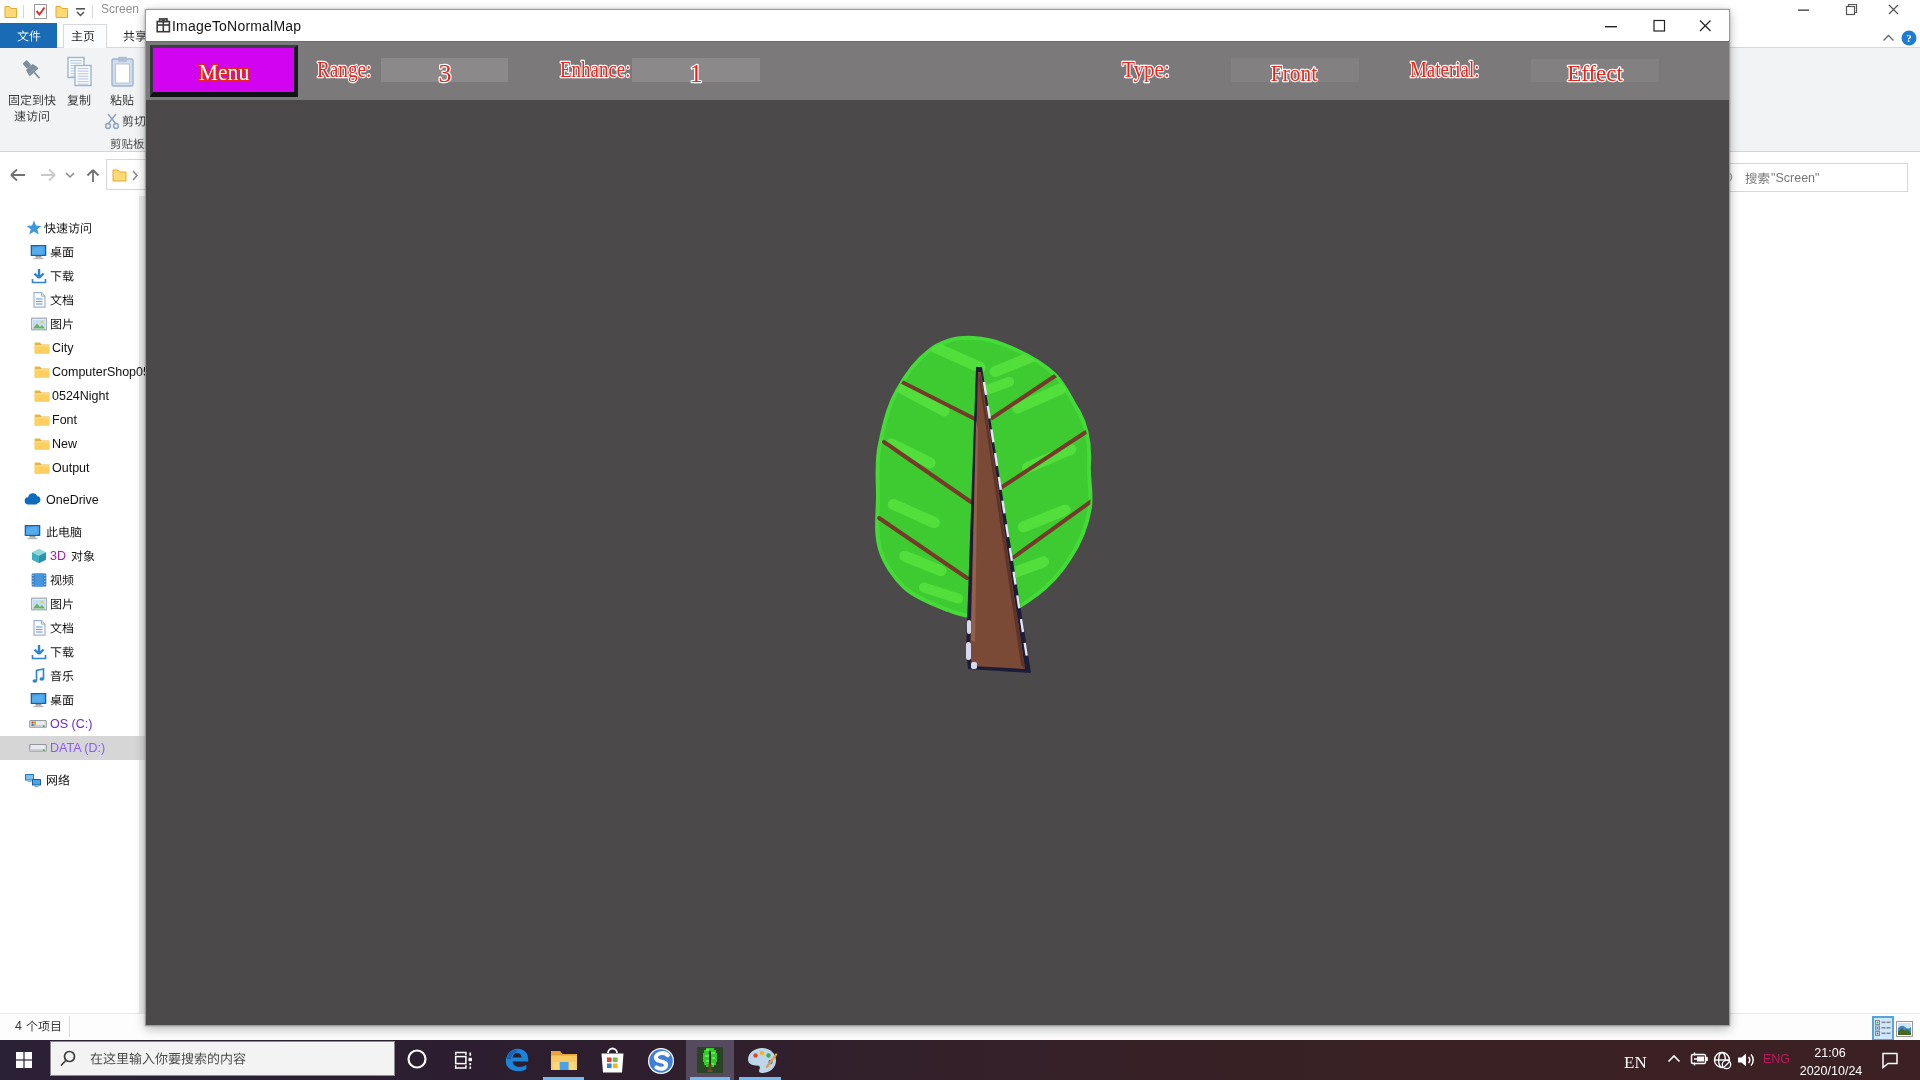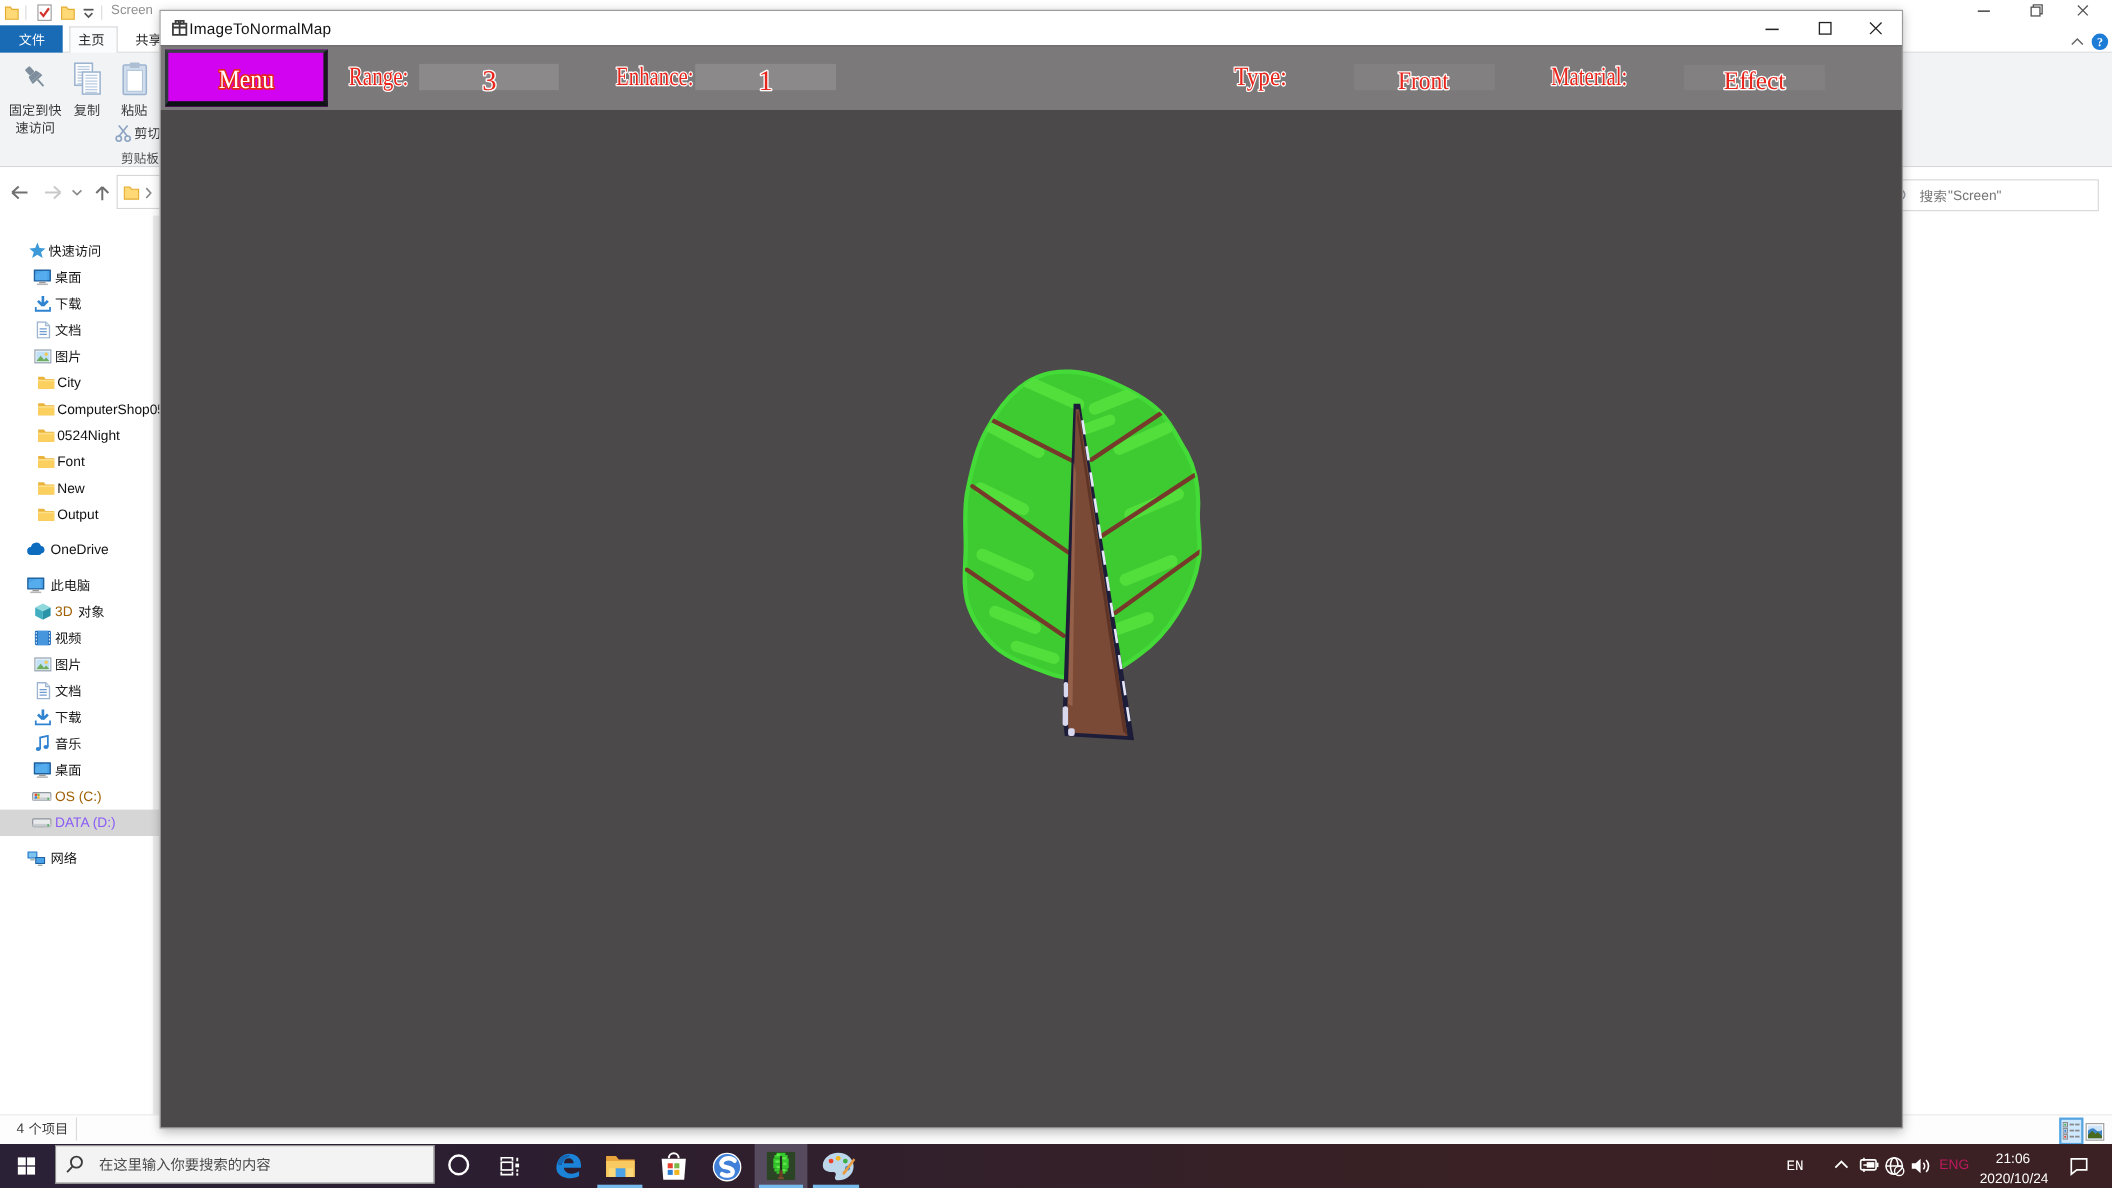--- a/index.html
+++ b/index.html
@@ -245,21 +245,21 @@
 <svg style="position:absolute;left:46px;top:525.5px" width="36" height="12" viewBox="0 0 3000 1000" fill="#1a1a1a">
     <path transform="translate(0,880) scale(1,-1)" d="M44 13 58 -67C184 -42 366 -9 536 23L531 98L388 72V459H531V531H388V840H312V58L199 39V637H125V26ZM581 840V90C581 -19 607 -47 699 -47C719 -47 831 -47 852 -47C941 -47 962 9 971 170C949 175 919 189 899 204C894 61 888 25 846 25C822 25 728 25 709 25C666 25 660 35 660 88V399C757 446 860 504 937 561L875 622C823 575 742 520 660 475V840Z"></path>
     <path transform="translate(1000,880) scale(1,-1)" d="M452 408V264H204V408ZM531 408H788V264H531ZM452 478H204V621H452ZM531 478V621H788V478ZM126 695V129H204V191H452V85C452 -32 485 -63 597 -63C622 -63 791 -63 818 -63C925 -63 949 -10 962 142C939 148 907 162 887 176C880 46 870 13 814 13C778 13 632 13 602 13C542 13 531 25 531 83V191H865V695H531V838H452V695Z"></path>
     <path transform="translate(2000,880) scale(1,-1)" d="M732 594C714 524 691 457 663 394C626 446 586 497 548 543L499 507C543 453 590 391 632 329C593 254 546 188 492 137C507 125 532 99 542 87C591 137 634 198 673 268C708 213 738 162 757 121L811 164C788 211 750 271 707 334C742 410 772 493 796 580ZM572 819C596 778 623 726 638 687H382V615H944V687H690L714 696C699 734 666 796 639 840ZM846 541V45H478V537H407V-25H846V-78H916V541ZM284 744V569H155V744ZM89 805V435C89 292 85 95 28 -43C43 -50 73 -71 84 -84C126 15 144 149 151 272H284V9C284 -2 281 -6 270 -6C260 -6 230 -6 196 -5C206 -23 215 -54 217 -72C267 -72 299 -71 321 -59C342 -47 349 -27 349 8V805ZM284 505V337H154L155 435V505Z"></path>
   </svg>
 <svg class="abs" style="left:31px;top:548px" width="16" height="16" viewBox="0 0 16 16">
     <path d="M8 0.7 l7 3.5 -7 3.5 -7-3.5z" fill="#8fd8dc"></path>
     <path d="M1 4.2 l7 3.5 v7.6 l-7-3.5z" fill="#42aec0"></path>
     <path d="M15 4.2 l-7 3.5 v7.6 l7-3.5z" fill="#2b93a8"></path>
   </svg>
-<div class="lat" style="left:50px;top:548.5px;font-size:12.5px;color:#a16207">3D</div>
+<div class="lat" style="left:50px;top:548.5px;font-size:12.5px;color:#a21caf">3D</div>
 <svg style="position:absolute;left:71px;top:549.5px" width="24" height="12" viewBox="0 0 2000 1000" fill="#1a1a1a">
     <path transform="translate(0,880) scale(1,-1)" d="M502 394C549 323 594 228 610 168L676 201C660 261 612 353 563 422ZM91 453C152 398 217 333 275 267C215 139 136 42 45 -17C63 -32 86 -60 98 -78C190 -12 268 80 329 203C374 147 411 94 435 49L495 104C466 156 419 218 364 281C410 396 443 533 460 695L411 709L398 706H70V635H378C363 527 339 430 307 344C254 399 198 453 144 500ZM765 840V599H482V527H765V22C765 4 758 -1 741 -2C724 -2 668 -3 605 0C615 -23 626 -58 630 -79C715 -79 766 -77 796 -64C827 -51 839 -28 839 22V527H959V599H839V840Z"></path>
     <path transform="translate(1000,880) scale(1,-1)" d="M341 844C286 762 185 663 52 590C68 580 91 555 102 538C122 550 141 562 160 575V411H328C253 365 163 332 65 310C77 296 96 268 103 254C202 282 294 319 373 370C398 353 421 336 441 318C357 259 213 203 98 177C112 164 130 140 140 124C251 154 389 214 479 280C495 262 509 244 520 226C418 143 234 66 84 30C99 17 119 -9 129 -27C266 13 434 88 546 173C573 101 560 39 520 13C500 -1 476 -3 450 -3C427 -3 391 -3 355 1C366 -18 374 -48 375 -68C408 -69 439 -70 463 -70C505 -70 534 -64 569 -40C636 2 654 104 605 211L660 237C703 143 785 30 903 -29C913 -8 936 21 953 36C840 83 761 181 719 268C769 294 819 323 861 351L801 396C744 354 653 299 578 261C544 313 494 364 425 407L430 411H849V636H582C611 669 640 708 660 743L609 777L597 773H377C393 791 407 810 420 828ZM324 713H554C536 686 514 658 492 636H241C271 661 299 687 324 713ZM231 578H495C472 537 442 501 407 470H231ZM566 578H775V470H492C521 502 545 538 566 578Z"></path>
   </svg>
 <svg class="abs" style="left:31px;top:572px" width="16" height="16" viewBox="0 0 16 16">
     <rect x="0.7" y="1.5" width="14.6" height="13" rx="1" fill="#2270be"></rect>
     <rect x="3.4" y="1.5" width="9.2" height="13" fill="#4596dd"></rect>
     <g fill="#fff" opacity="0.9">
       <rect x="1.5" y="2.6" width="1" height="1.6"></rect>
       <rect x="1.5" y="5.6" width="1" height="1.6"></rect>
@@ -330,21 +330,21 @@
     <rect x="0.7" y="4.5" width="16.6" height="7" rx="1" fill="#e8eaec" stroke="#90979e" stroke-width="1.1"></rect>
     <rect x="0.7" y="9" width="16.6" height="2.5" fill="#c9cdd1"></rect>
     <circle cx="14.8" cy="10.2" r="0.9" fill="#3fae49"></circle>
     <g transform="translate(2.5,5.5)">
       <rect width="2.1" height="2.1" fill="#e8412c"></rect>
       <rect x="2.4" width="2.1" height="2.1" fill="#7ab648"></rect>
       <rect y="2.4" width="2.1" height="2.1" fill="#2f7fd3"></rect>
       <rect x="2.4" y="2.4" width="2.1" height="2.1" fill="#f2b51c"></rect>
     </g>
   </svg>
-<div class="lat" style="left:50px;top:716.5px;font-size:12.5px;color:#a16207">OS (C:)</div>
+<div class="lat" style="left:50px;top:716.5px;font-size:12.5px;color:#6d28d9">OS (C:)</div>
 <svg class="abs" style="left:29px;top:740px" width="18" height="16" viewBox="0 0 18 16">
     <rect x="0.7" y="4.5" width="16.6" height="7" rx="1" fill="#e8eaec" stroke="#90979e" stroke-width="1.1"></rect>
     <rect x="0.7" y="9" width="16.6" height="2.5" fill="#c9cdd1"></rect>
     <circle cx="14.8" cy="10.2" r="0.9" fill="#3fae49"></circle>
   </svg>
 <div class="lat" style="left:50px;top:740.5px;font-size:12.5px;color:#8b5cf6">DATA (D:)</div>
 <svg class="abs" style="left:24px;top:772px" width="18" height="16" viewBox="0 0 18 16">
     <rect x="1" y="2" width="9" height="6.5" rx="0.5" fill="#2377c8"></rect>
     <rect x="2" y="3" width="7" height="4.5" fill="#7cc3f0"></rect>
     <rect x="8" y="7" width="9" height="6.5" rx="0.5" fill="#1e5f9e"></rect>
@@ -561,21 +561,21 @@
 <div class="abs" style="left:690px;top:1077px;width:40px;height:3px;background:#76b9ed"></div>
 <svg class="abs" style="left:746px;top:1046px" width="32" height="30" viewBox="0 0 32 30">
     <path d="M16 2 C24 2 30 7.5 30 14.5 C30 21.5 24 27 16 27 C13 27 12.5 25 13.5 23 C14.5 21 13.5 19.5 11 19.5 C8 19.5 2 19 2 13.5 C2 7 8.5 2 16 2 Z" fill="#bdd7ea"></path>
     <circle cx="9.5" cy="9.5" r="2.2" fill="#e8412c"></circle>
     <circle cx="16" cy="7" r="2.2" fill="#f2b51c"></circle>
     <circle cx="22.5" cy="9.5" r="2.2" fill="#3fae49"></circle>
     <circle cx="24.5" cy="16" r="2.2" fill="#2f7fd3"></circle>
     <path d="M20 20 L30 7 L31.5 8.5 L22 21.5 C21 22.8 19.5 21.5 20 20Z" fill="#e89a3c"></path>
   </svg>
 <div class="abs" style="left:739px;top:1077px;width:42px;height:3px;background:#76b9ed"></div>
-<div class="lat" style="left:1624px;top:1053px;font-size:13px;color:#fff;font-family:Liberation Mono, monospace">EN</div>
+<div class="lat" style="left:1624px;top:1053px;font-size:17px;color:#fff;font-family:Liberation Serif, serif">EN</div>
 <svg class="abs" style="left:1666px;top:1052px" width="16" height="14" viewBox="0 0 16 14">
     <path d="M2.5 9.5 l5.5-5.5 5.5 5.5" fill="none" stroke="#fff" stroke-width="1.6"></path>
   </svg>
 <svg class="abs" style="left:1688px;top:1051px" width="20" height="16" viewBox="0 0 20 16">
     <rect x="3.5" y="3.5" width="14" height="9" rx="1.5" fill="none" stroke="#fff" stroke-width="1.5"></rect>
     <rect x="18" y="6" width="1.8" height="4" fill="#fff"></rect>
     <path d="M6.5 1.5 v3 M6.5 11.5 v3 M10 8 h-4" stroke="#fff" stroke-width="1.4"></path>
     <rect x="9" y="5.5" width="7" height="5" fill="#fff"></rect>
   </svg>
 <svg class="abs" style="left:1712px;top:1050px" width="20" height="20" viewBox="0 0 20 20">

